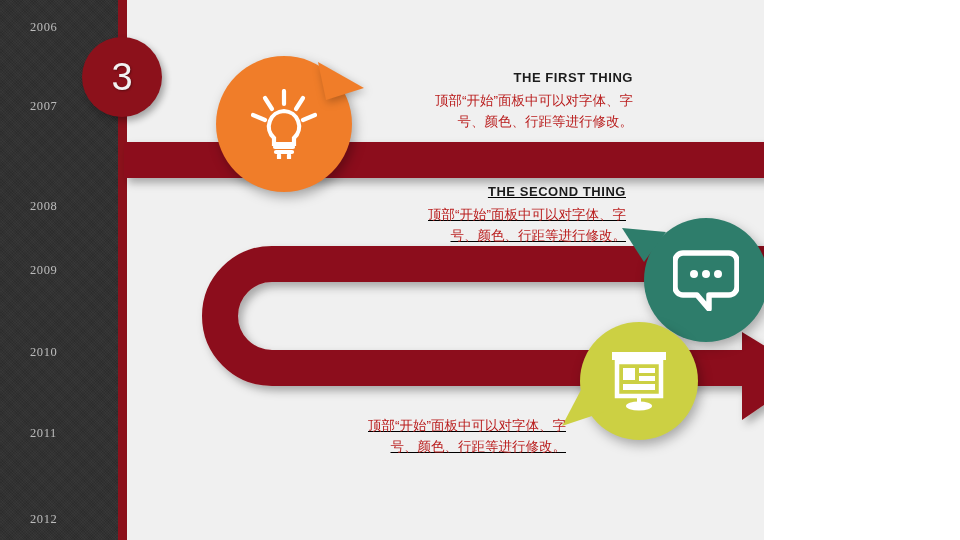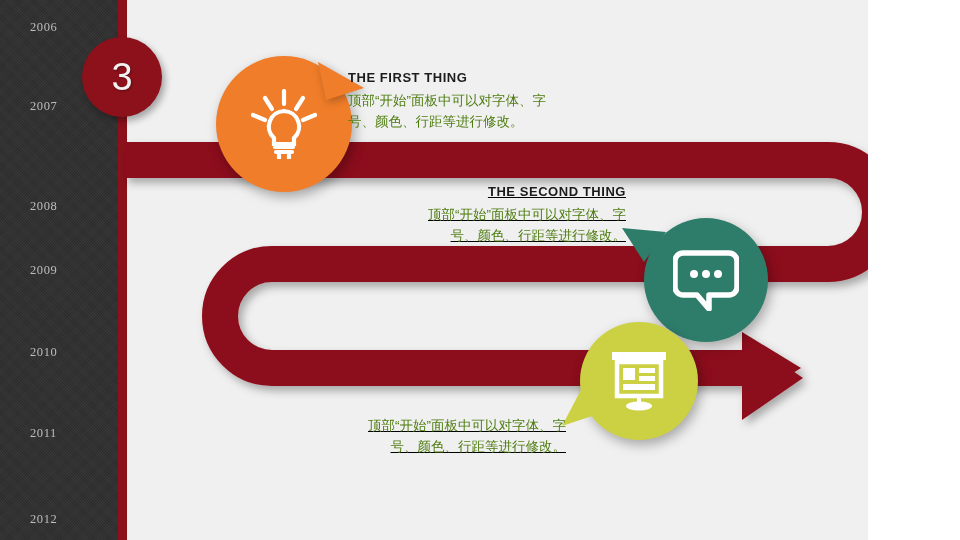--- a/index.html
+++ b/index.html
@@ -6,21 +6,21 @@
 
   html, body {
     width: 960px;
     height: 540px;
     overflow: hidden;
     font-family: "Liberation Sans", sans-serif;
   }
 
   #slide {
     position: relative;
-    width: 868px;
+    width: 764px;
     height: 540px;
     background: #f0f0f0;
     overflow: hidden;
   }
 
   
   #timeline-rail {
     position: absolute;
     left: 0; top: 0;
     width: 118px;
@@ -93,21 +93,21 @@
   .tb-title {
     font-size: 13px;
     font-weight: bold;
     color: #1c1c1c;
     letter-spacing: .55px;
     margin-bottom: 6px;
     white-space: nowrap;
   }
   .tb-body {
     font-size: 13.5px;
-    color: #4d7c0f;
+    color: #b91c1c;
     line-height: 1.55;
     font-family: "Liberation Sans", sans-serif;
   }
   .align-left   { text-align: left; }
   .align-right  { text-align: right; text-decoration: underline; }
 </style>
 </head>
 <body>
 
 <div id="slide">
@@ -162,21 +162,21 @@
         <line x1="28" y1="66" x2="28" y2="69"></line>
         <line x1="38" y1="66" x2="38" y2="69"></line>
       </g>
     </svg>
   </div>
 
   <svg style="position:absolute; left:318px; top:58px; width:50px; height:50px; filter:drop-shadow(2px 3px 4px rgba(0,0,0,.25));" viewBox="0 0 50 50">
     <polygon points="0,4 46,30 8,42" fill="#f07d29"></polygon>
   </svg>
 
-  <div class="textblock align-left" style="left:348px; top:70px; width:260px;">
+  <div class="textblock align-left" style="left:373px; top:70px; width:260px;text-align:right;">
     <div class="tb-title">THE FIRST THING</div>
     <div class="tb-body">顶部“开始”面板中可以对字体、字</div>
     <div class="tb-body">号、颜色、行距等进行修改。</div>
   </div>
 
   <div class="bubble" style="left:644px; top:218px; width:124px; height:124px; background:#2e7d6b;">
     <svg class="glyph" width="66" height="62" viewBox="0 0 66 62">
       <path d="M 10 4 h 46 a 8 8 0 0 1 8 8 v 26 a 8 8 0 0 1 -8 8 h -20 l 0 14 l -12 -14 h -14 a 8 8 0 0 1 -8 -8 v -26 a 8 8 0 0 1 8 -8 z" fill="none" stroke="#ffffff" stroke-width="5.5" stroke-linejoin="round"></path>
       <circle cx="21" cy="25" r="4" fill="#ffffff"></circle>
       <circle cx="33" cy="25" r="4" fill="#ffffff"></circle>

